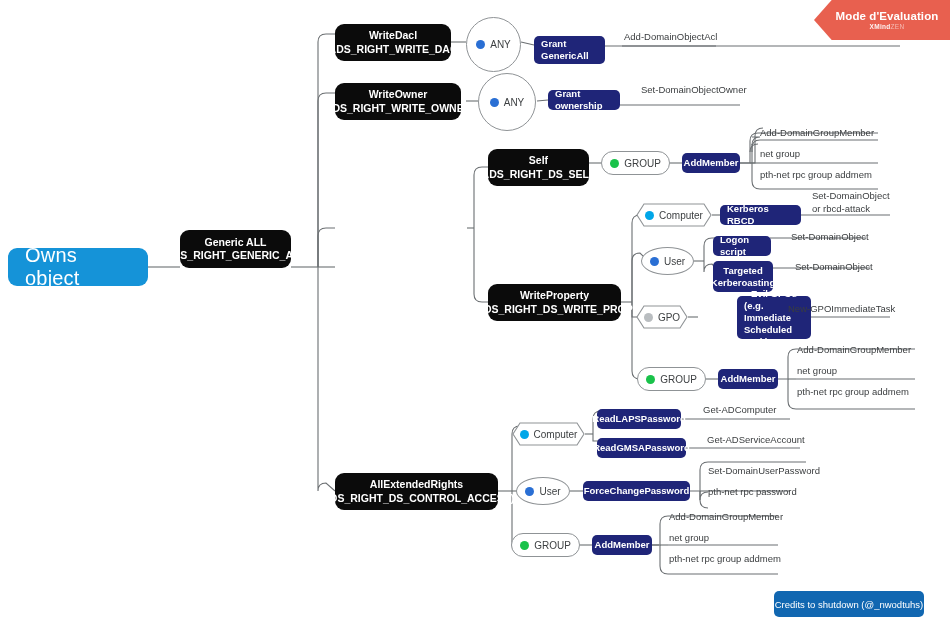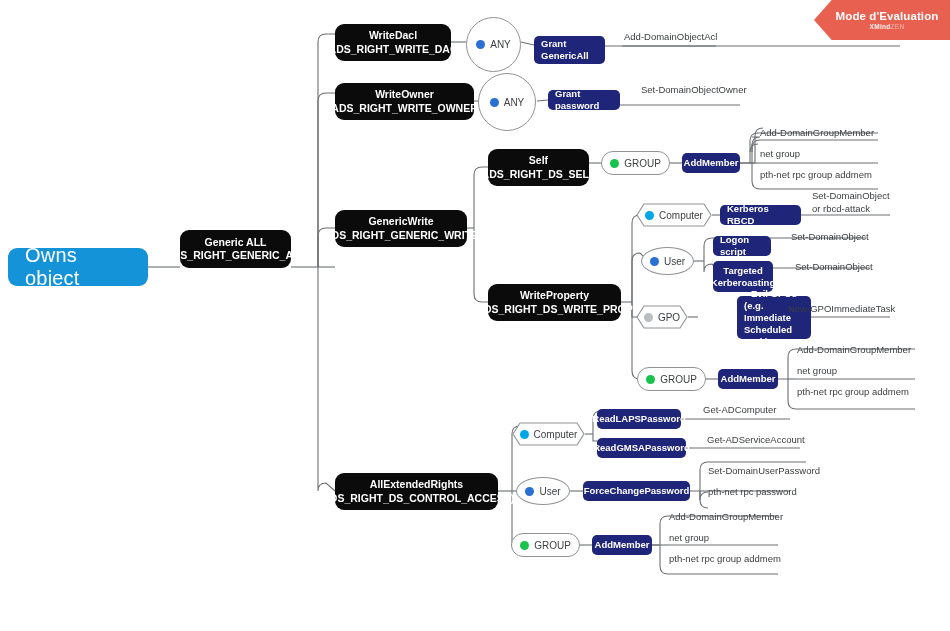--- a/index.html
+++ b/index.html
@@ -191,29 +191,25 @@
   <div class="node blk" style="left:180px;top:230px;width:111px;height:38px;">
     <span class="l1">Generic ALL</span>
     <span class="l2">(ADS_RIGHT_GENERIC_ALL)</span>
   </div>
 
   <div class="node blk" style="left:335px;top:24px;width:116px;height:37px;">
     <span class="l1">WriteDacl</span>
     <span class="l2">(ADS_RIGHT_WRITE_DAC)</span>
   </div>
 
-  <div class="node blk" style="left:335px;top:83px;width:139px;height:37px;">
+  <div class="node blk" style="left:335px;top:83px;width:126px;height:37px;">
     <span class="l1">WriteOwner</span>
     <span class="l2">(ADS_RIGHT_WRITE_OWNER)</span>
   </div>
 
-  <div class="node blk" style="left:335px;top:210px;width:132px;height:37px;">
-    <span class="l1">GenericWrite</span>
-    <span class="l2">(ADS_RIGHT_GENERIC_WRITE)</span>
-  </div>
 
   <div class="node blk" style="left:488px;top:149px;width:101px;height:37px;">
     <span class="l1">Self</span>
     <span class="l2">(ADS_RIGHT_DS_SELF)</span>
   </div>
 
   <div class="node blk" style="left:488px;top:284px;width:133px;height:37px;">
     <span class="l1">WriteProperty</span>
     <span class="l2">(ADS_RIGHT_DS_WRITE_PROP)</span>
   </div>
@@ -286,21 +282,21 @@
   <div class="node shape pill" style="left:511px;top:533px;width:69px;height:24px;">
     <i class="ic ic-group"></i>
     <span>GROUP</span>
   </div>
 
   <div class="node navy" style="left:534px;top:36px;width:71px;height:28px;">
     <span>Grant GenericAll</span>
   </div>
 
   <div class="node navy" style="left:548px;top:90px;width:72px;height:20px;">
-    <span>Grant password</span>
+    <span>Grant ownership</span>
   </div>
 
   <div class="node navy" style="left:682px;top:153px;width:58px;height:20px;">
     <span>AddMember</span>
   </div>
 
   <div class="node navy" style="left:720px;top:205px;width:81px;height:20px;">
     <span>Kerberos RBCD</span>
   </div>
 
@@ -371,14 +367,17 @@
   <div class="cmd" style="left:669px;top:532px;">net group</div>
   <div class="cmd" style="left:669px;top:553px;">pth-net rpc group addmem</div>
 
   <div class="wm">
     <div class="t1">Mode d'Evaluation</div>
     <div class="t2">
       <b>XMind</b><span>ZEN</span>
     </div>
   </div>
 
+  <div class="credits">
+    <span>Credits to shutdown (@_nwodtuhs)</span>
+  </div>
 
 </div>
 
 </body></html>

